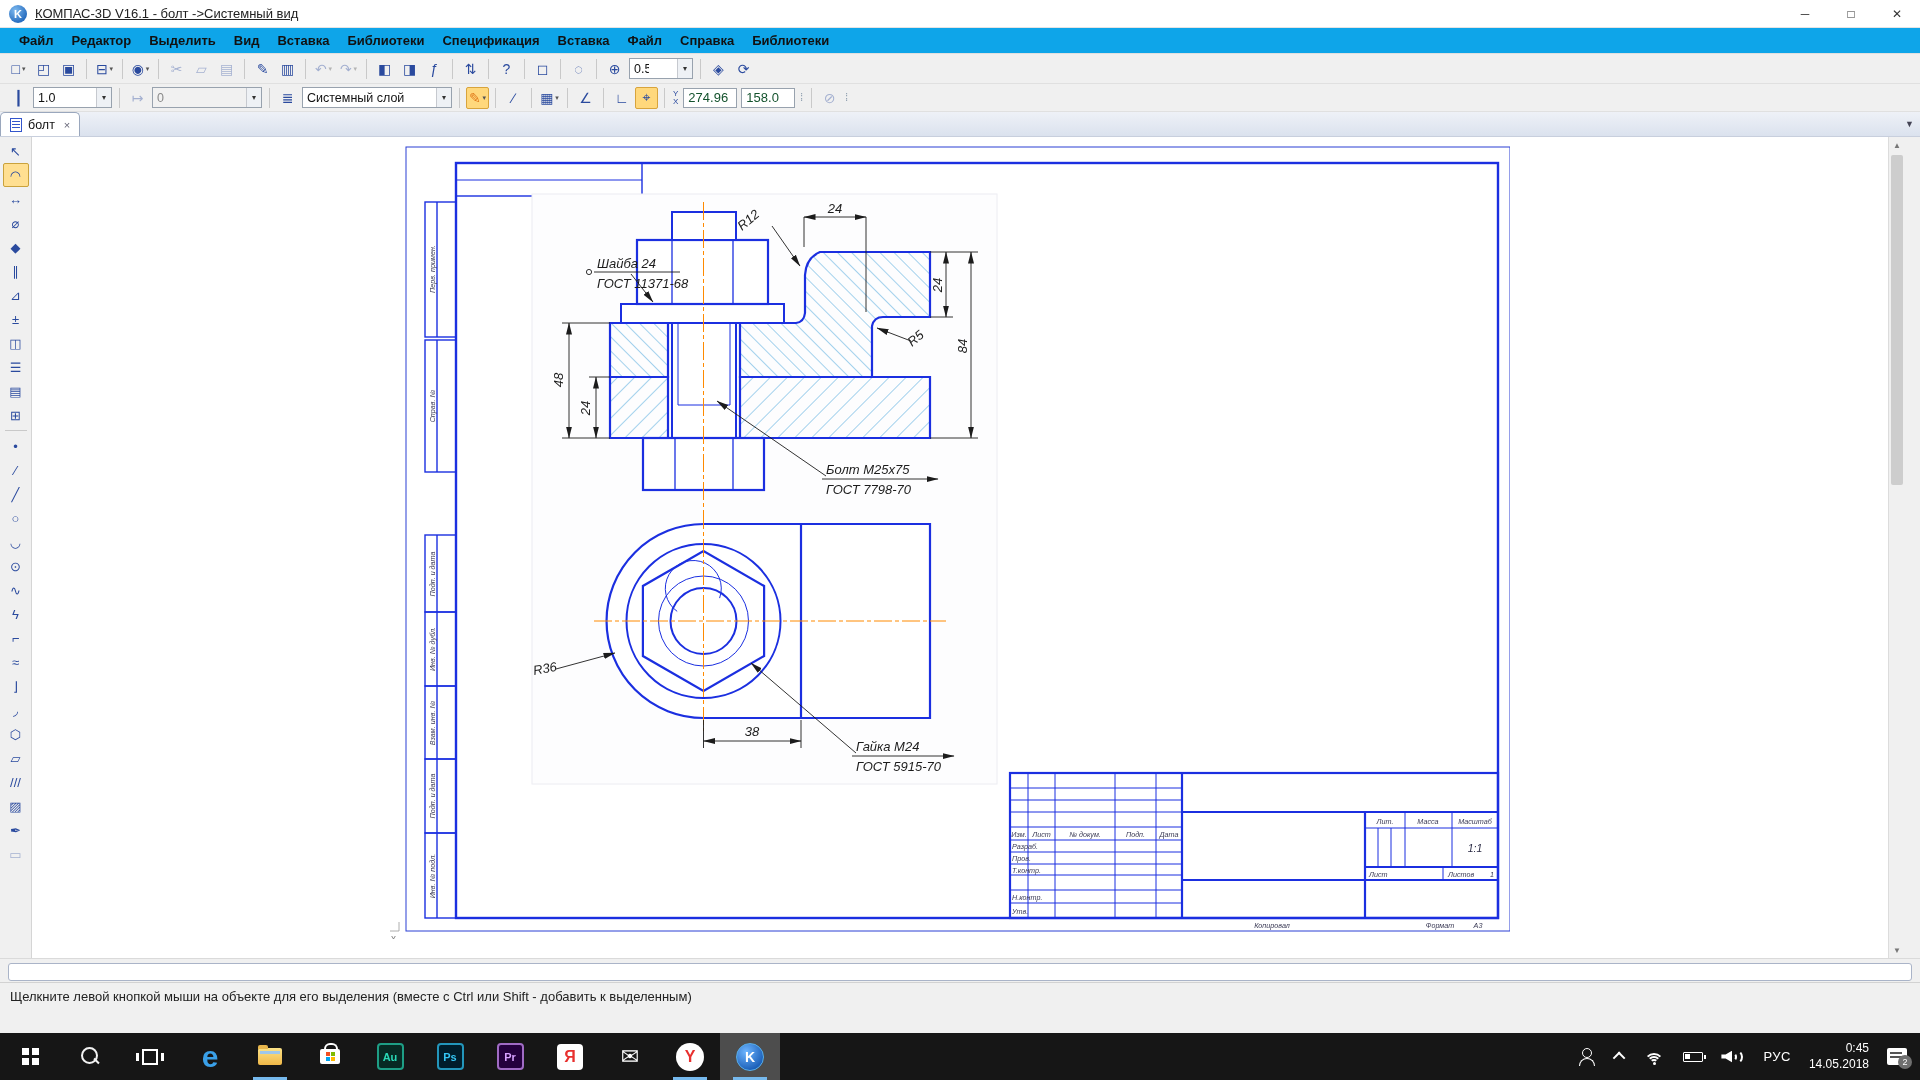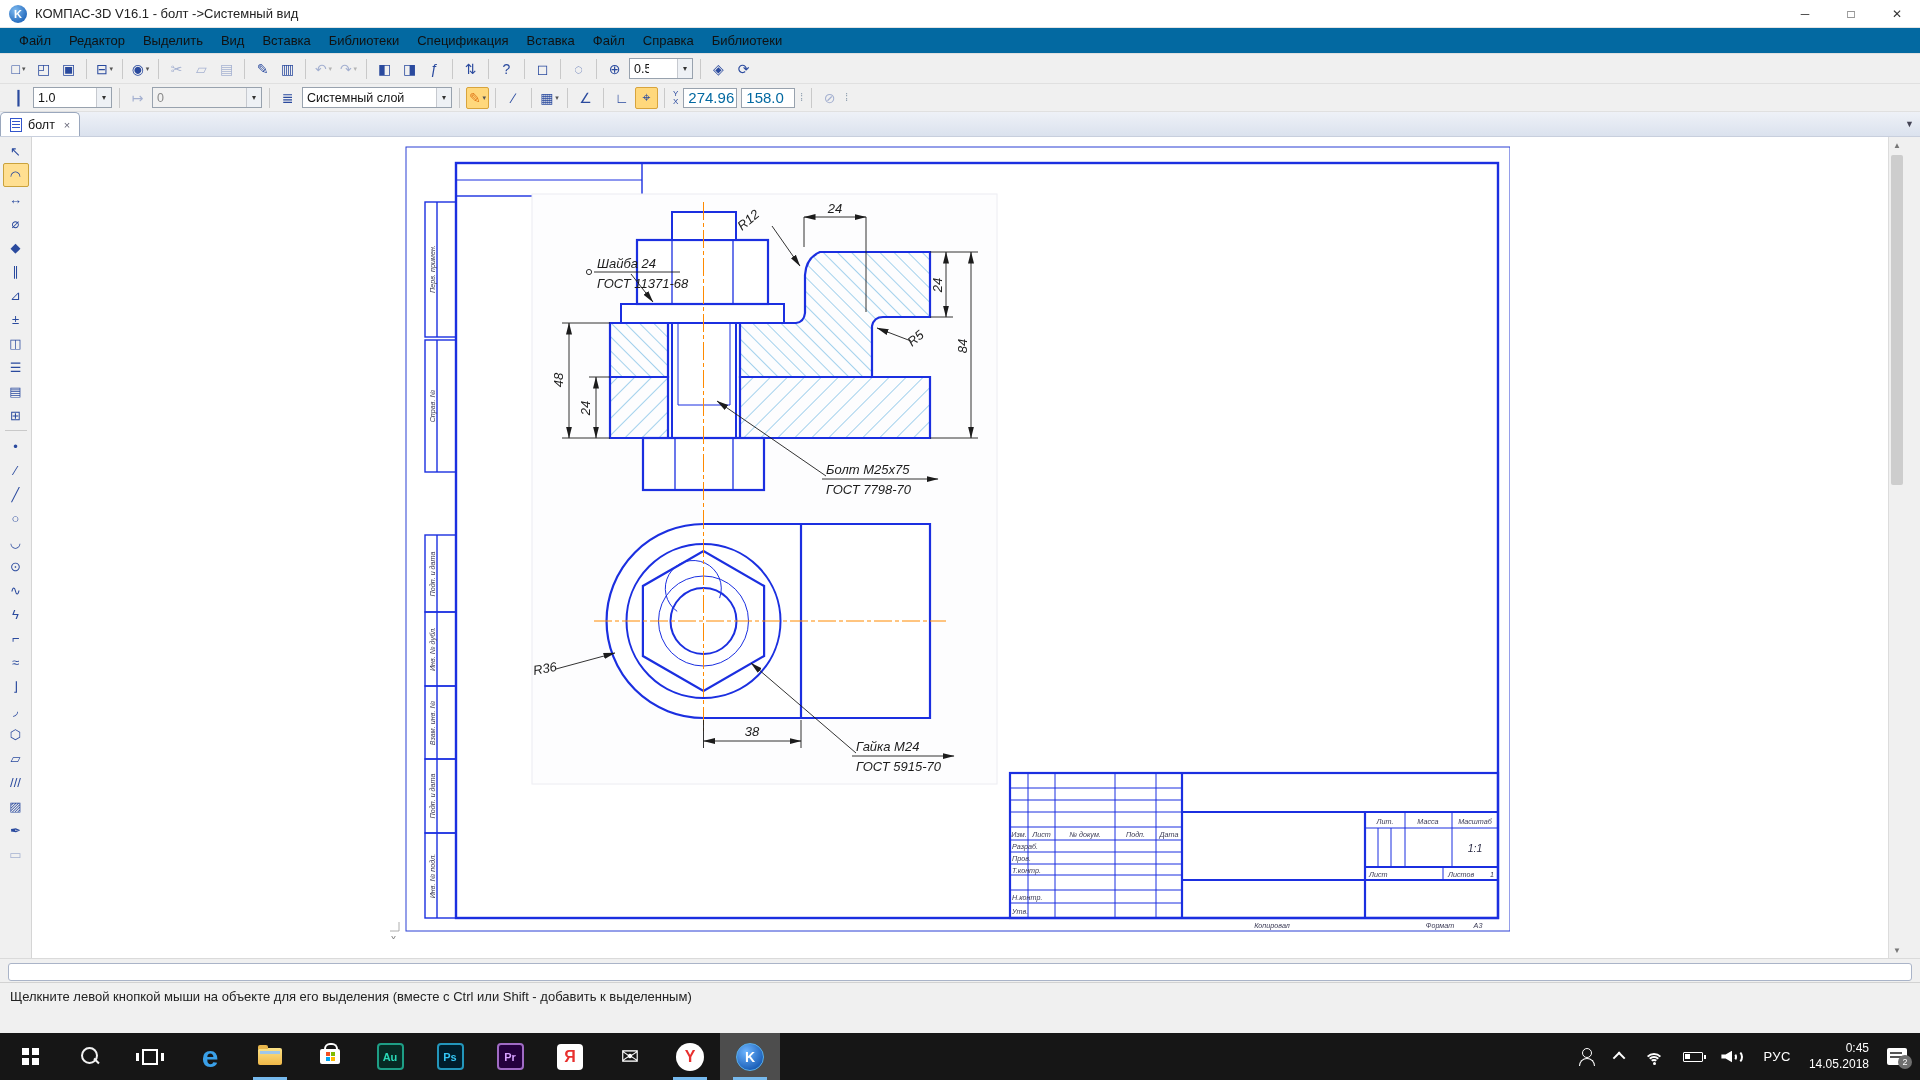--- a/index.html
+++ b/index.html
@@ -2,43 +2,43 @@
 <html><head>
 <meta charset="utf-8">
 <style>
   * { margin:0; padding:0; box-sizing:border-box; }
   html,body { width:1920px; height:1080px; overflow:hidden; }
   body { font-family:"Liberation Sans",sans-serif; background:#f0f0f0; position:relative; }
 
   
   .titlebar { position:absolute; left:0; top:0; width:1920px; height:28px; background:#ffffff; display:flex; align-items:center; border-bottom:1px solid #e4e4e4; }
   .app-logo { width:18px; height:18px; border-radius:50%; background:radial-gradient(circle at 35% 30%,#7db9ef,#2a6fc0 70%); color:#fff; font-size:11px; font-weight:bold; display:flex; align-items:center; justify-content:center; margin:0 8px 0 9px; }
-  .title-text { font-size:13px; color:#222; }
+  .title-text { font-size:13px; color:#222;text-decoration:underline; }
   .win-btns { margin-left:auto; display:flex; height:100%; }
   .win-btn { width:46px; height:100%; display:flex; align-items:center; justify-content:center; font-size:12px; color:#333; }
 
   
-  .menubar { position:absolute; left:0; top:28px; width:1920px; height:26px; background:#0369a1; display:flex; align-items:center; padding-left:10px; border-bottom:1px solid #e0e0e0; }
+  .menubar { position:absolute; left:0; top:28px; width:1920px; height:26px; background:#0ea5e9; display:flex; align-items:center; padding-left:10px; border-bottom:1px solid #e0e0e0;font-weight:bold; }
   .menu-item { font-size:13px; color:#111; padding:3px 9px; }
 
   
   .toolbar { position:absolute; left:0; width:1920px; background:#f0f0f0; display:flex; align-items:center; padding-left:6px; border-bottom:1px solid #e0e0e0; }
   #toolbar1 { top:54px; height:30px; }
   #toolbar2 { top:84px; height:28px; }
   .tbtn { min-width:23px; height:22px; display:inline-flex; align-items:center; justify-content:center; font-size:14px; color:#2a4a9e; border:1px solid transparent; border-radius:2px; margin:0 1px; }
   .tbtn.dis { opacity:.38; }
   .tbtn.orange { background:#ffd87c; border-color:#d8a43c; }
   .tbtn .glyph.pen { color:#e07818; }
   .tbtn .ddm { font-size:7px; color:#555; margin-left:2px; }
   .sep { width:1px; height:20px; background:#c9c9c9; margin:0 5px; flex:0 0 auto; }
   .combo { height:21px; background:#fff; border:1px solid #98a2ae; display:inline-flex; align-items:center; font-size:12.5px; color:#111; margin:0 2px; }
   .combo .cval { padding:0 4px; flex:1; white-space:nowrap; overflow:hidden; }
   .combo .carr { width:15px; height:100%; border-left:1px solid #c6c9cf; background:#eef1f5; display:flex; align-items:center; justify-content:center; font-size:8px; color:#333; }
   .combo.grayed { background:#f1f1f1; color:#8a8a8a; }
-  .nfield { width:54px; height:20px; border:1px solid #98a2ae; background:#fff; font-size:15px; color:#0369a1; display:flex; align-items:center; padding:0 4px; margin:0 2px; }
+  .nfield { width:54px; height:20px; border:1px solid #98a2ae; background:#fff; font-size:13px; color:#14532d; display:flex; align-items:center; padding:0 4px; margin:0 2px; }
   .yx { font-size:8px; color:#2a4a9e; line-height:1; text-align:center; margin:0 3px; }
   .grip { color:#8899aa; font-size:10px; margin:0 3px; }
 
   
   .tabbar { position:absolute; left:0; top:112px; width:1920px; height:25px; background:linear-gradient(#eef1f7,#dbe2ee); display:flex; align-items:flex-end; border-bottom:1px solid #c8cfdd; }
   .tab { height:24px; background:#fff; border:1px solid #9aa7bd; border-bottom:none; border-radius:5px 5px 0 0; display:inline-flex; align-items:center; padding:0 9px; }
   .tab-doc { width:12px; height:14px; background:#fff; border:1px solid #3355cc; margin-right:6px; background-image:repeating-linear-gradient(#3355cc 0 1px,#fff 1px 3px); background-size:8px 9px; background-position:1px 2px; background-repeat:no-repeat; }
   .tab-label { font-size:12.5px; color:#111; }
   .tab-close { font-size:11px; color:#667; margin-left:9px; }
   .tab-list-arrow { margin-left:auto; margin-right:6px; font-size:9px; color:#445; align-self:center; }

